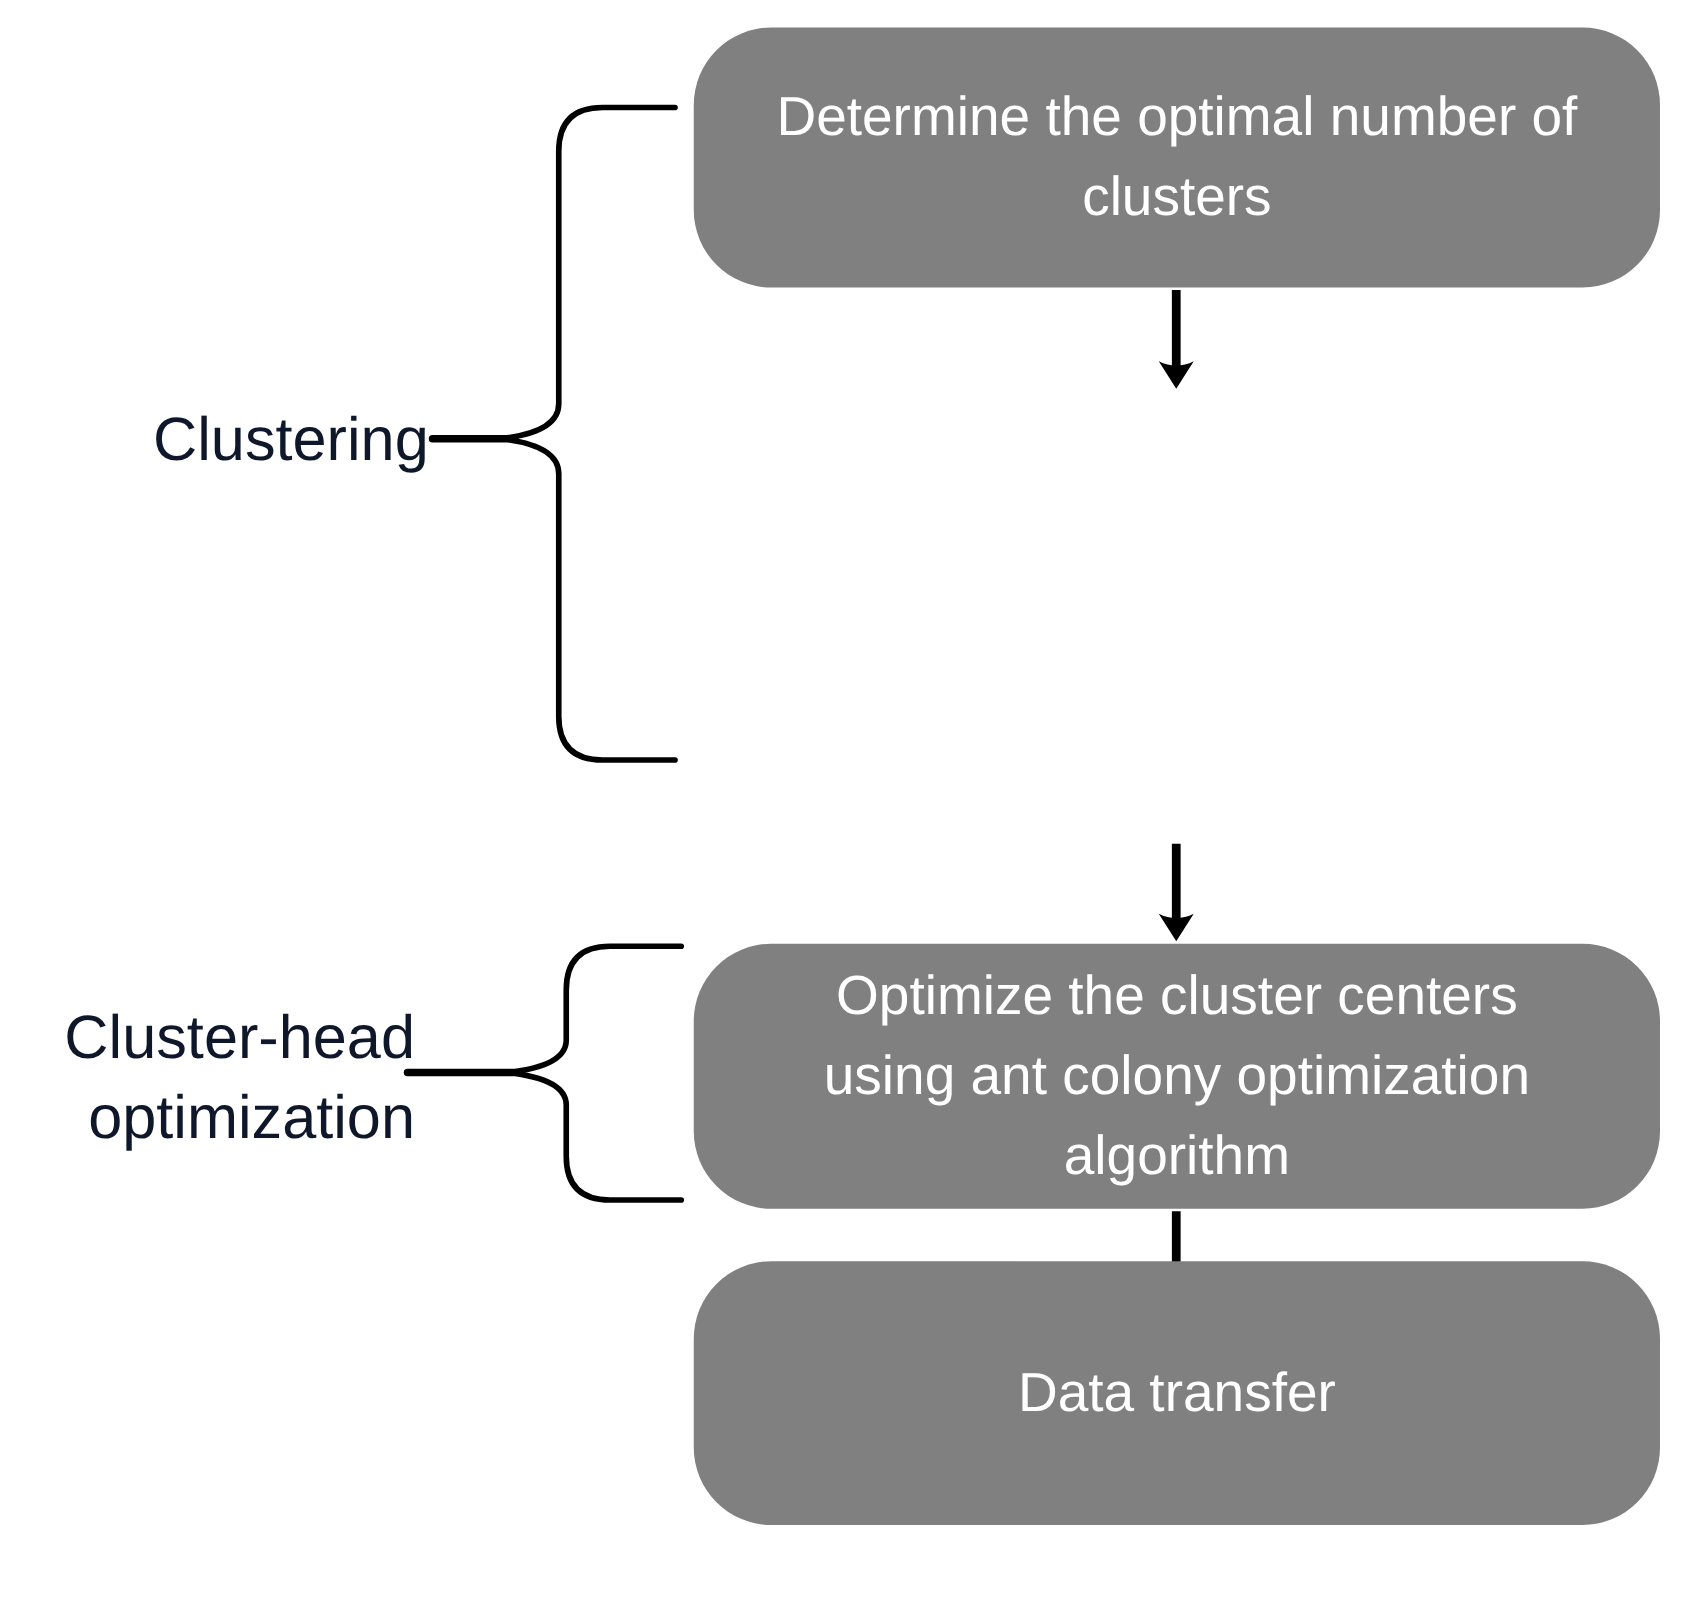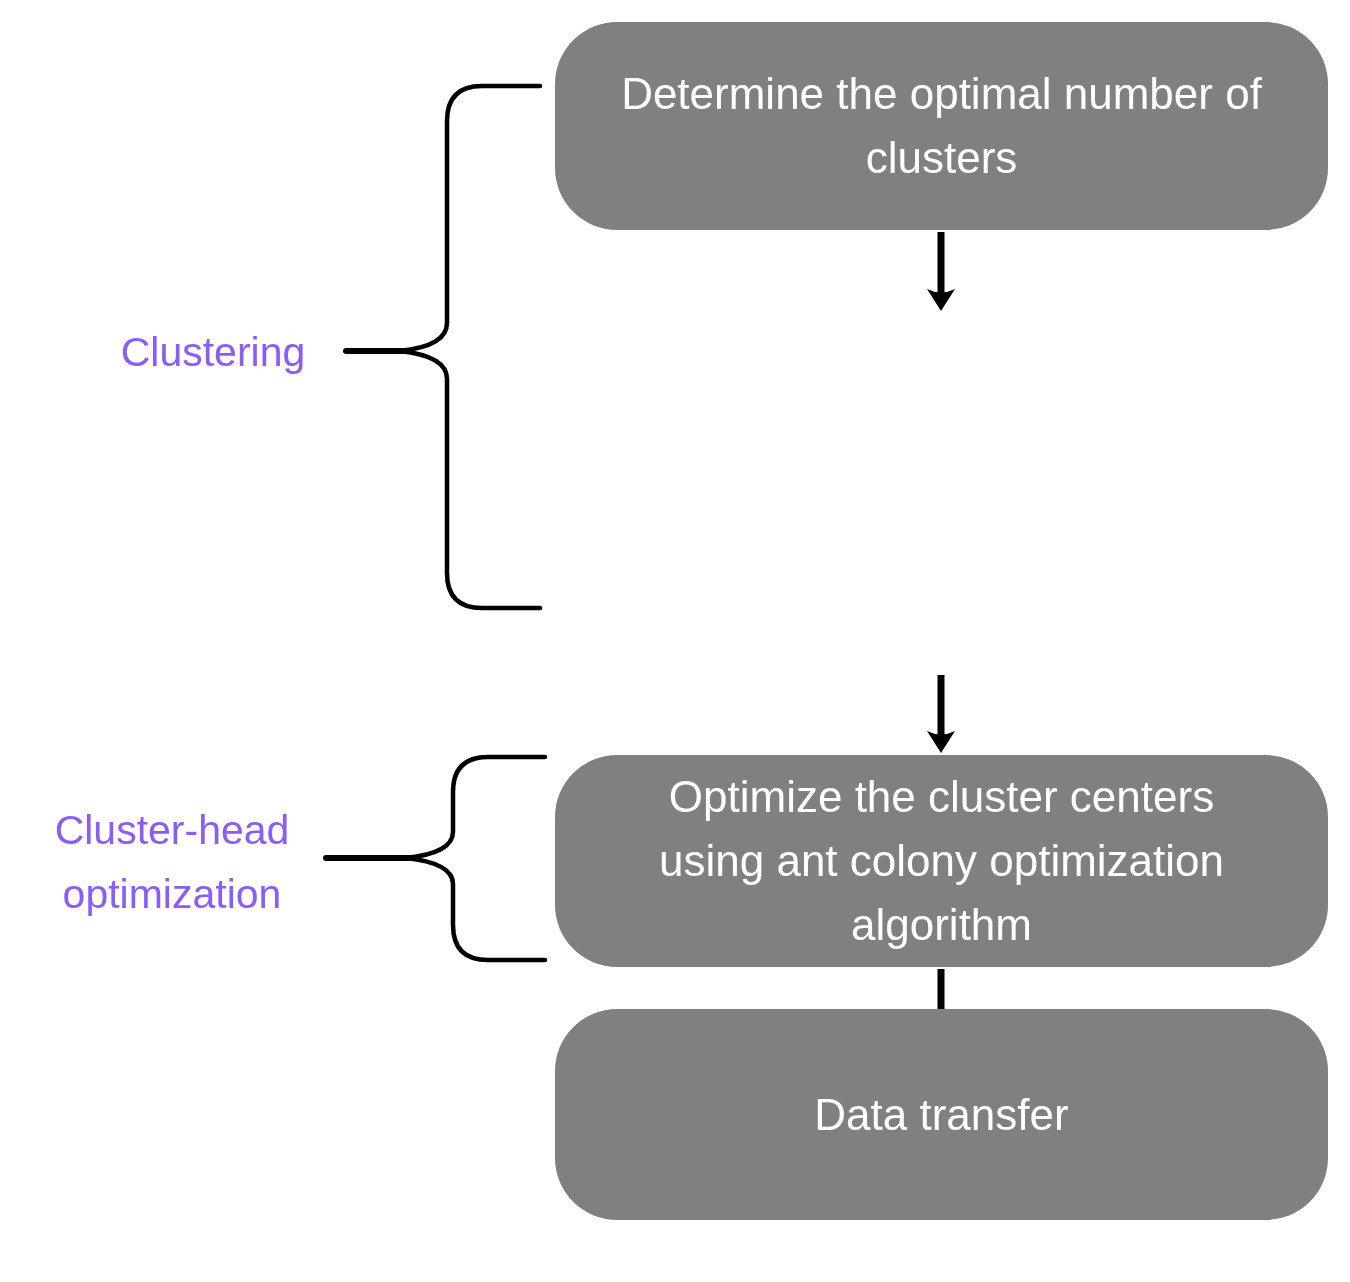--- a/index.html
+++ b/index.html
@@ -38,24 +38,24 @@
     display: flex;
     align-items: center;
     justify-content: center;
   }
   .box-1 { top: 22px;   height: 208px; }
   .box-2 { top: 313px;  height: 361px; }
   .box-3 { top: 755px;  height: 212px; }
   .box-4 { top: 1009px; height: 211px; }
   .side-label {
     position: absolute;
-    color: #8b5cf6;
-    font-size: 41px;
+    color: #0f172a;
+    font-size: 49px;
     line-height: 64px;
-    text-align: center;
+    text-align: right;
     white-space: normal;
   }
   .side-label-1 { left: 83px; top: 320px; width: 260px; }
   .side-label-2 { left: 12px; top: 798px; width: 320px; }
   .brace-path {
     fill: none;
     stroke: #000000;
     stroke-width: 4.5;
     stroke-linecap: round;
     stroke-linejoin: round;

